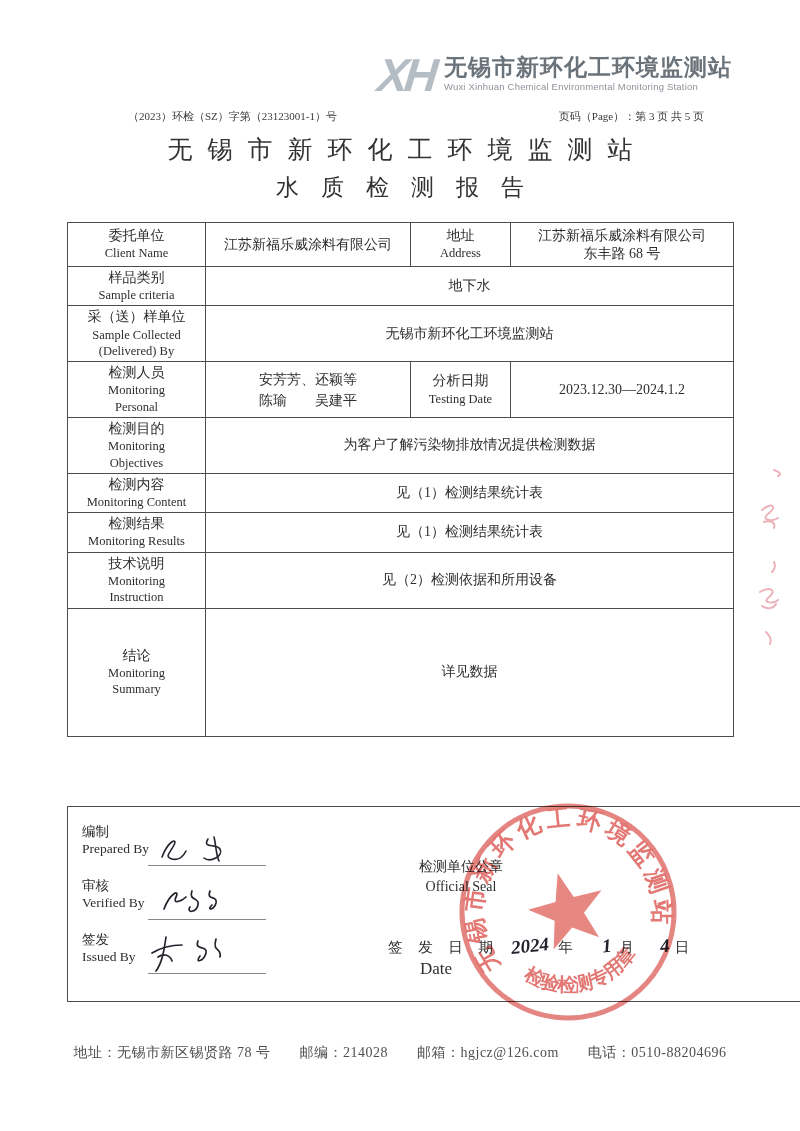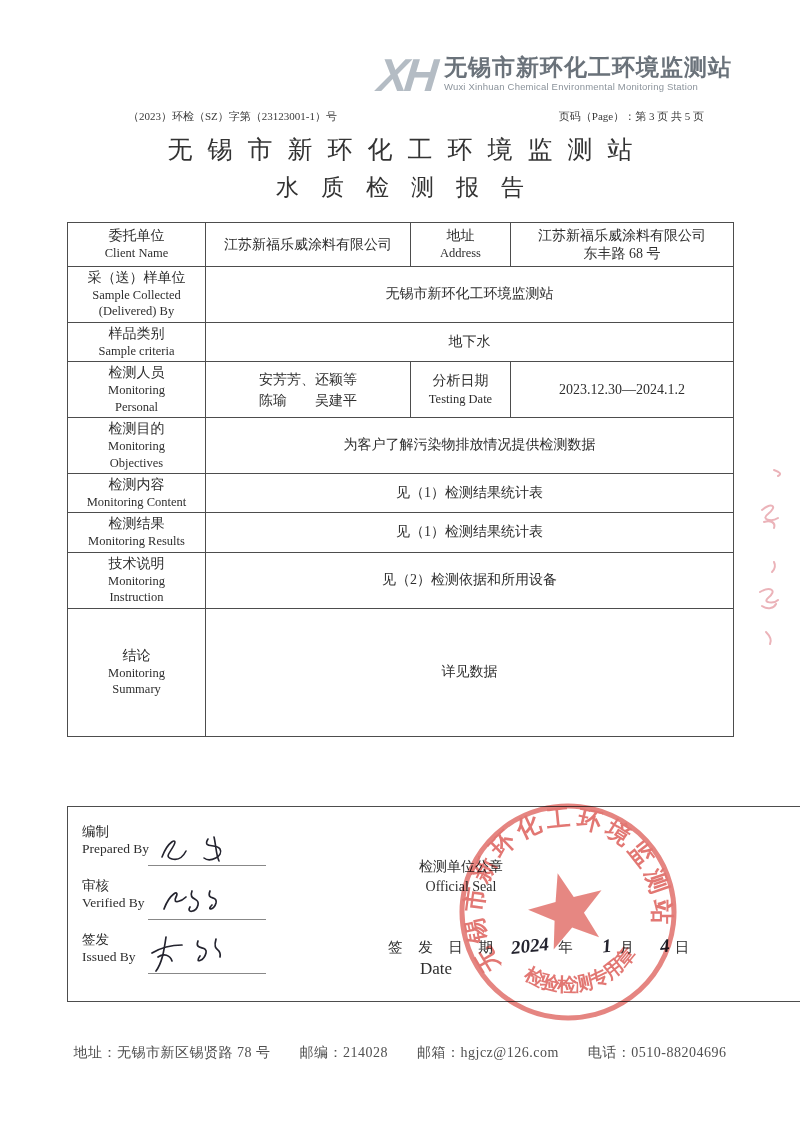--- a/index.html
+++ b/index.html
@@ -136,34 +136,34 @@
         <td colspan="2">江苏新福乐威涂料有限公司</td>
         <td class="lbl">
           <div>地址</div>
           <div class="en">Address</div>
         </td>
         <td colspan="2">
           <div>江苏新福乐威涂料有限公司</div>
           <div>东丰路 68 号</div>
         </td>
       </tr>
+      <tr style="height:36px">
+        <td class="lbl">
+          <div>样品类别</div>
+          <div class="en">Sample criteria</div>
+        </td>
+        <td colspan="5">地下水</td>
+      </tr>
       <tr style="height:52px">
         <td class="lbl">
           <div>采（送）样单位</div>
           <div class="en">Sample Collected</div>
           <div class="en">(Delivered) By</div>
         </td>
         <td colspan="5">无锡市新环化工环境监测站</td>
-      </tr>
-      <tr style="height:36px">
-        <td class="lbl">
-          <div>样品类别</div>
-          <div class="en">Sample criteria</div>
-        </td>
-        <td colspan="5">地下水</td>
       </tr>
       <tr style="height:56px">
         <td class="lbl">
           <div>检测人员</div>
           <div class="en">Monitoring</div>
           <div class="en">Personal</div>
         </td>
         <td colspan="2">
           <span class="val-left-block">
             <div>安芳芳、还颖等</div>

